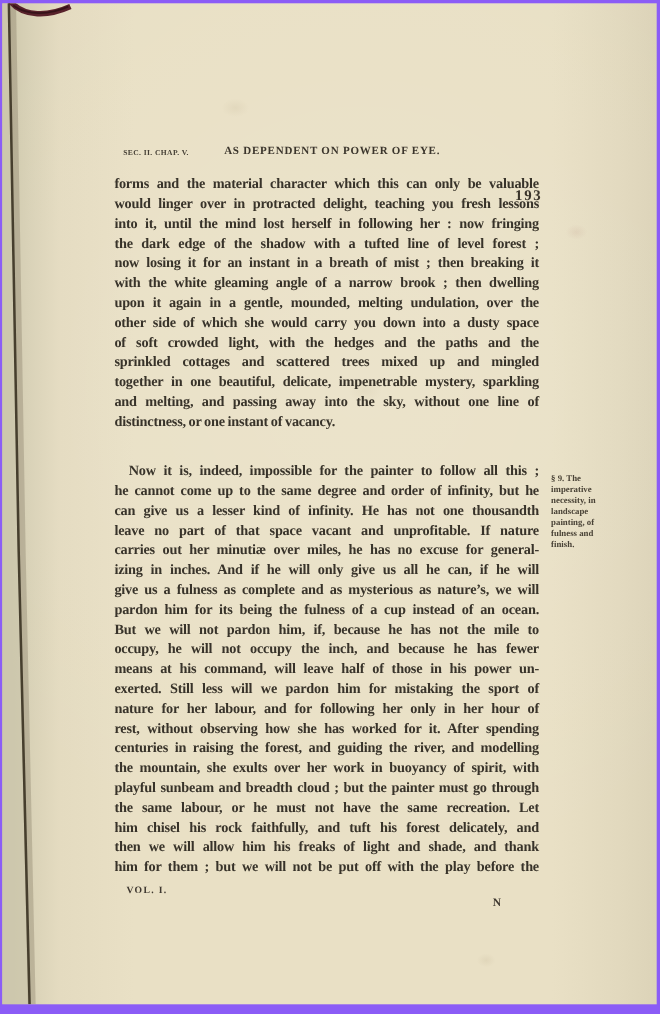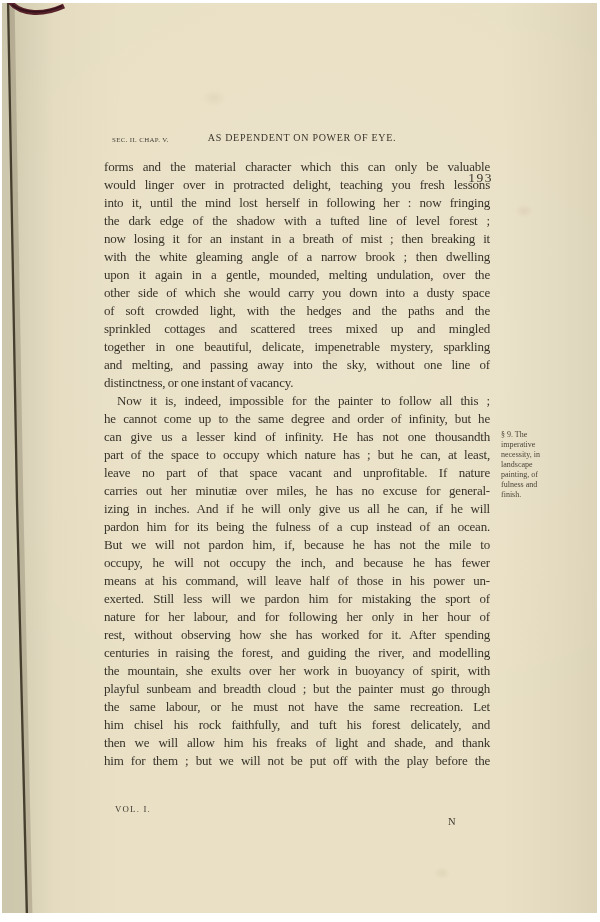--- a/index.html
+++ b/index.html
@@ -3,21 +3,22 @@
 <meta charset="utf-8">
 <style>
   html,body { margin:0; padding:0; }
   body {
     width:600px; height:922px; overflow:hidden;
     background:#0c0b09;
     font-family:"Liberation Serif", serif;
   }
   .frame {
     position:relative; width:600px; height:922px;
-    background:#ffffff;
+    background:#8b5cf6;
+    font-weight:bold;
   }
   .page {
     position:absolute; left:2px; top:3px; width:595px; height:910px;
     background:
       radial-gradient(14px 10px at 522px 208px, rgba(170,120,110,0.12), transparent 70%),
       radial-gradient(22px 16px at 330px 352px, rgba(120,100,60,0.06), transparent 70%),
       radial-gradient(18px 12px at 212px 95px, rgba(120,100,60,0.07), transparent 70%),
       radial-gradient(12px 9px at 440px 870px, rgba(120,100,60,0.08), transparent 70%),
       radial-gradient(120% 85% at 55% 38%, rgba(255,255,255,0.10), rgba(0,0,0,0) 62%),
       linear-gradient(90deg, #ccc6aa 0px, #d8d1b6 24px, #e4dbc0 52px, #e9e0c5 120px,
@@ -44,21 +45,21 @@
   .body-text {
     position:absolute; left:102px; top:155px; width:386px;
     font-size:13px; line-height:18px; color:#38332a;
   }
   .body-text .line {
     height:18px; white-space:normal; overflow:visible;
     text-align:justify; text-align-last:justify; text-justify:inter-word;
     letter-spacing:-0.2px; word-spacing:-0.6px;
   }
   .para-end .line:last-child { text-align-last:left; }
-  .indent-first .line:first-child { text-indent:13px; }
+  .indent-first .line:first-child { text-indent:13px;margin-top:27px; }
 
   
   .margin-note {
     position:absolute; left:499px; top:427px; width:56px;
     font-size:8px; line-height:10px; color:#4a4337;
   }
   .margin-note .line {
     height:10px; text-align:left; text-align-last:left;
     letter-spacing:0; word-spacing:0;
   }
@@ -110,24 +111,24 @@
           <div class="line">of soft crowded light, with the hedges and the paths and the</div>
           <div class="line">sprinkled cottages and scattered trees mixed up and mingled</div>
           <div class="line">together in one beautiful, delicate, impenetrable mystery, sparkling</div>
           <div class="line">and melting, and passing away into the sky, without one line of</div>
           <div class="line">distinctness, or one instant of vacancy.</div>
         </div>
       <div class="para para-cont indent-first">
           <div class="line">Now it is, indeed, impossible for the painter to follow all this ;</div>
           <div class="line">he cannot come up to the same degree and order of infinity, but he</div>
           <div class="line">can give us a lesser kind of infinity.  He has not one thousandth</div>
-          <div class="line">part of the space to occupy which nature has ; but he can, at least,</div>
           <div class="line">leave no part of that space vacant and unprofitable.  If nature</div>
           <div class="line">carries out her minutiæ over miles, he has no excuse for general-</div>
           <div class="line">izing in inches.  And if he will only give us all he can, if he will</div>
+          <div class="line">give us a fulness as complete and as mysterious as nature’s, we will</div>
           <div class="line">pardon him for its being the fulness of a cup instead of an ocean.</div>
           <div class="line">But we will not pardon him, if, because he has not the mile to</div>
           <div class="line">occupy, he will not occupy the inch, and because he has fewer</div>
           <div class="line">means at his command, will leave half of those in his power un-</div>
           <div class="line">exerted.  Still less will we pardon him for mistaking the sport of</div>
           <div class="line">nature for her labour, and for following her only in her hour of</div>
           <div class="line">rest, without observing how she has worked for it.  After spending</div>
           <div class="line">centuries in raising the forest, and guiding the river, and modelling</div>
           <div class="line">the mountain, she exults over her work in buoyancy of spirit, with</div>
           <div class="line">playful sunbeam and breadth cloud ; but the painter must go through</div>

